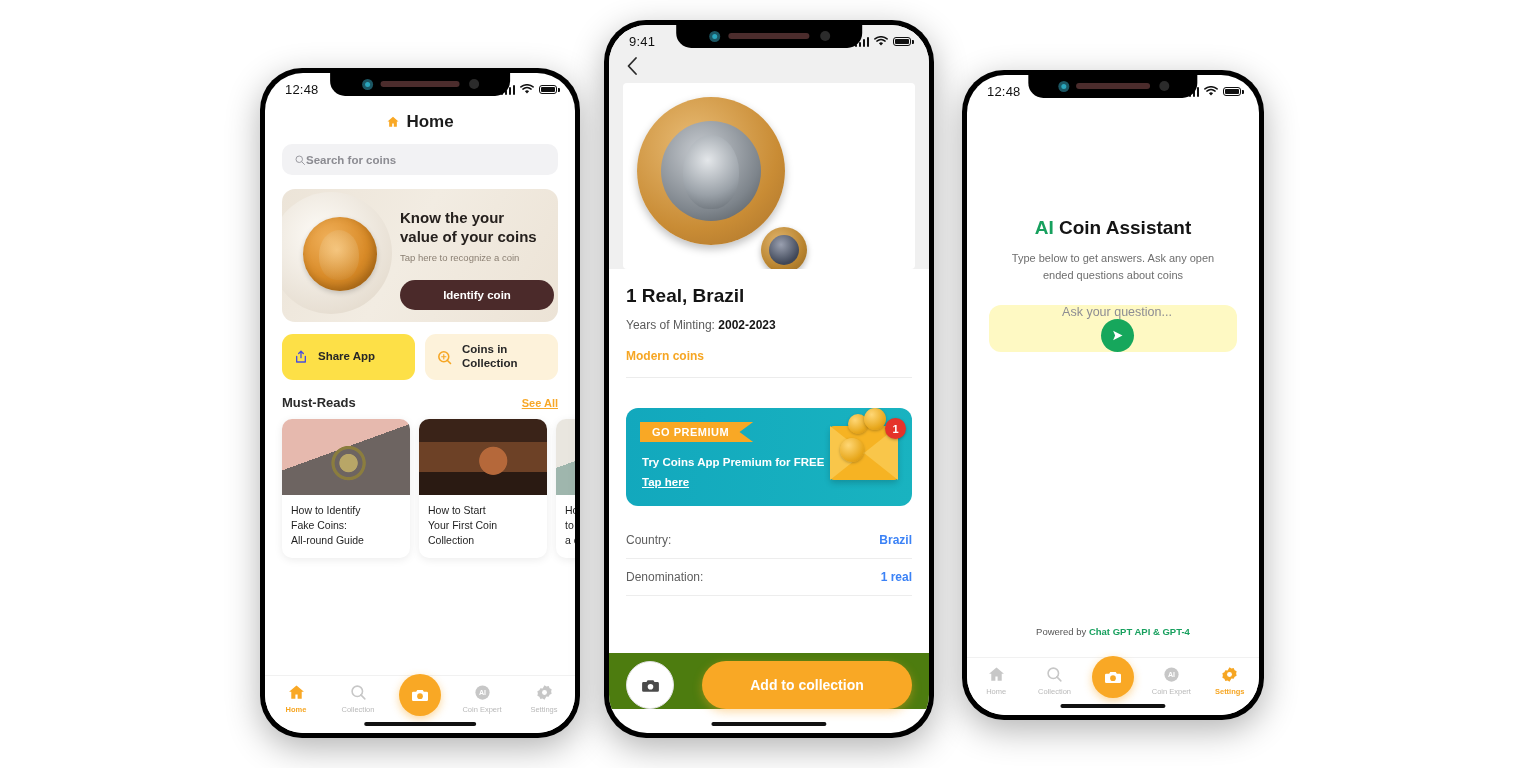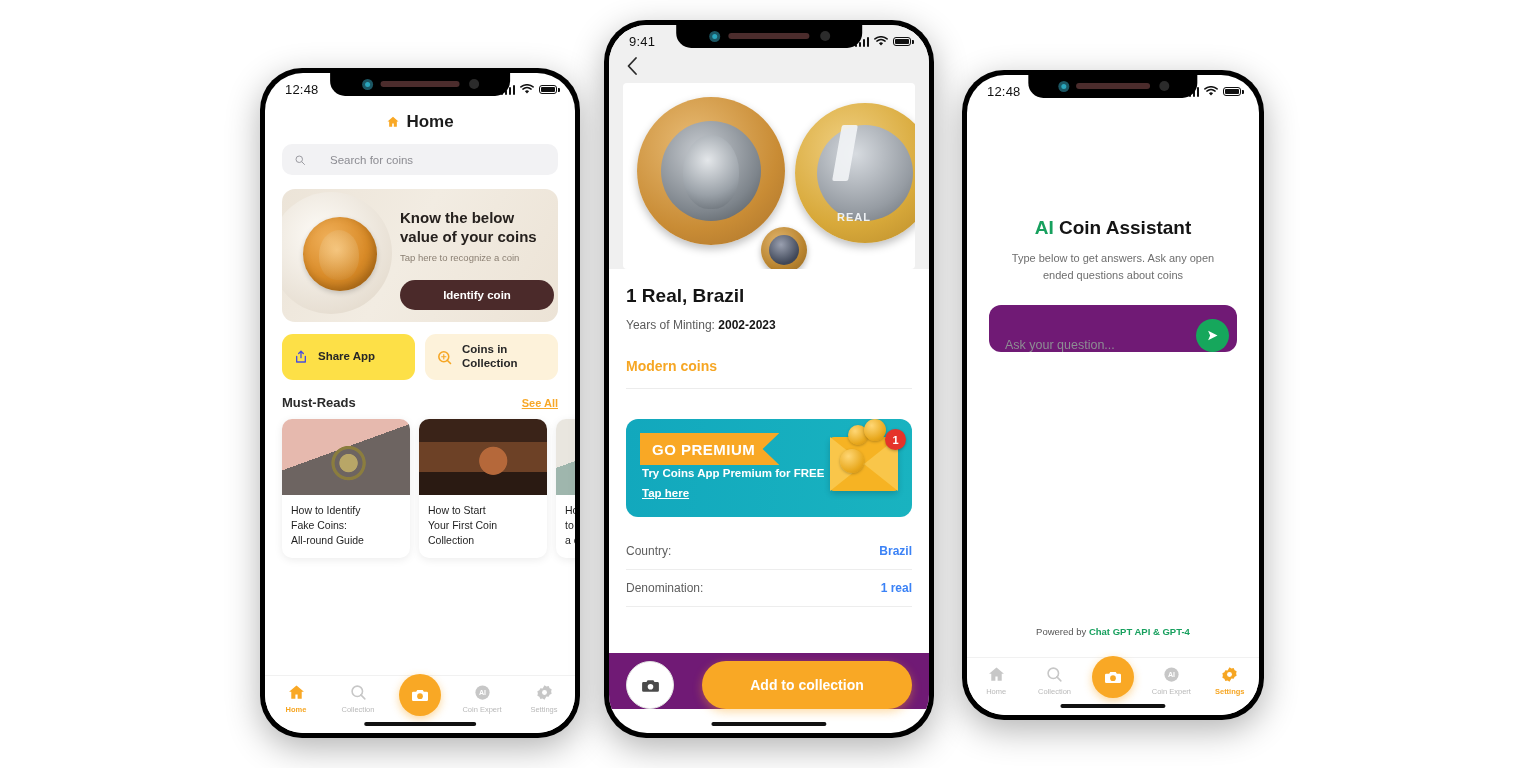--- a/index.html
+++ b/index.html
@@ -47,21 +47,21 @@
   .batt::after { content:''; position:absolute; right:-3.5px; top:2.5px; width:2px; height:4px;
                  background:#111; border-radius: 0 1px 1px 0; }
   .home-indicator { position: absolute; left: 50%; bottom: 7px; transform: translateX(-50%);
                     width: 36%; height: 4px; border-radius: 3px; background: #111; z-index: 20; }
 
   
   #phone1 { left: 260px; top: 68px; width: 320px; height: 670px; }
   .p1-title { text-align: center; font-size: 17px; font-weight: 700; color: #1c1c1c;
               padding: 15px 0 12px; display: flex; align-items: center; justify-content: center; gap: 6px; }
   .searchbar { margin: 0 17px; height: 31px; background: #f2f2f4; border-radius: 10px;
-               display: flex; align-items: center; gap: 24px; padding: 0 12px; }
+               display: flex; align-items: center; gap: 0; padding: 0 12px; font-weight: bold; }
   .searchbar span.ph { font-size: 11.5px; color: #8c8c92; }
 
   .hero { margin: 14px 17px 0; height: 133px; border-radius: 13px; overflow: hidden;
           position: relative;
           background: linear-gradient(120deg,#ece4d8 0%,#f2ece2 45%,#ece3d6 100%); }
   .hero .plate { position: absolute; left: -12px; top: 3px; width: 122px; height: 122px;
                  border-radius: 50%; background: radial-gradient(circle at 42% 36%, #fdfbf7, #e8e0d4 70%, #ddd2c2); }
   .hero .gcoin { position: absolute; left: 21px; top: 28px; width: 74px; height: 74px; border-radius: 50%;
       background: radial-gradient(circle at 35% 30%, #f0b05a, #d98b28 55%, #b46f18);
       box-shadow: inset -3px -4px 8px rgba(120,70,10,.45), 0 2px 5px rgba(0,0,0,.18); }
@@ -140,27 +140,27 @@
   .coin-sm { left: 138px; top: 144px; width: 46px; height: 46px;
     background: radial-gradient(circle at 38% 32%, #e0b46c, #b9842f 60%, #8e6522);
     box-shadow: 0 3px 6px rgba(0,0,0,.28); }
   .coin-sm .inner { position: absolute; left: 8px; top: 8px; width: 30px; height: 30px;
     border-radius: 50%; background: radial-gradient(circle at 40% 32%, #9aa0b0, #3f4758 70%); }
 
   .p2-body { padding: 16px 17px 16px; }
   .p2-title { font-size: 19px; font-weight: 700; color: #141414; }
   .p2-minting { margin-top: 11px; font-size: 12px; color: #5b5b5b; }
   .p2-minting b { color: #151515; font-weight: 700; }
-  .p2-cat { margin-top: 26px; font-size: 14px; font-weight: 700; color: #f6a623; }
+  .p2-cat { margin-top: 17px; font-size: 12px; font-weight: 700; color: #f6a623; }
   .p2-rule { margin: 14px 0 0; height: 1px; background: #ececec; }
 
   .promo { margin: 14px 17px 0; background: linear-gradient(95deg,#12a8bd,#19b3c0);
            border-radius: 12px; position: relative; height: 98px; overflow: hidden; }
-  .ribbon { position: absolute; left: 14px; top: 14px; height: 32px; padding: 0 24px 0 12px;
-            background: #f9a825; color: #fff; font-size: 15px; font-weight: 700;
+  .ribbon { position: absolute; left: 14px; top: 14px; height: 20px; padding: 0 24px 0 12px;
+            background: #f9a825; color: #fff; font-size: 11px; font-weight: 700;
             letter-spacing: .5px; display: flex; align-items: center;
             clip-path: polygon(0 0, 100% 0, 88% 50%, 100% 100%, 0 100%); }
   .promo .l1 { position: absolute; left: 16px; top: 48px; color: #fff; font-size: 11.5px; font-weight: 700; }
   .promo .l2 { position: absolute; left: 16px; top: 68px; color: #fff; font-size: 11.5px; font-weight: 700; text-decoration: underline; }
   .envelope { position: absolute; right: 14px; top: 18px; width: 68px; height: 54px;
               background: #f6b323; border-radius: 4px;
               box-shadow: 0 3px 6px rgba(0,0,0,.18); }
   .envelope::before { content:''; position:absolute; left:0; bottom:0; width:0; height:0;
     border-left: 34px solid #f9c64a; border-right: 34px solid #f9c64a;
     border-top: 27px solid transparent; border-bottom: 27px solid transparent; }
@@ -176,35 +176,35 @@
     box-shadow: 0 1px 3px rgba(0,0,0,.3); }
 
   .specs { margin: 16px 17px 0; }
   .spec { display: flex; align-items: center; justify-content: space-between;
           padding: 11px 0; border-bottom: 1px solid #ededed; }
   .spec .k { font-size: 12px; color: #5e5e5e; }
   .spec .v { font-size: 12px; font-weight: 700; color: #3b82f6; }
 
   .p2-actions { position: absolute; left: 0; right: 0; bottom: 24px;
      display: flex; align-items: center; gap: 28px; padding: 0 17px;
-     background: #701a75; padding-top: 8px; z-index: 12; }
+     background: #4d7c0f; padding-top: 8px; z-index: 12; }
   .circlebtn { width: 48px; height: 48px; border-radius: 50%; border: 1px solid #e0e0e0;
      background: #fff; display: flex; align-items: center; justify-content: center; flex: 0 0 48px; }
   .bigbtn { flex: 1; height: 48px; border-radius: 26px; background: #f9a825; color: #fff;
      font-size: 14px; font-weight: 700; display: flex; align-items: center; justify-content: center;
      box-shadow: 0 3px 10px rgba(249,168,37,.40); }
 
   
   #phone3 { left: 962px; top: 70px; width: 302px; height: 650px; }
   .p3-body { padding: 118px 22px 0; text-align: center; }
   .p3-title { font-size: 19px; font-weight: 700; color: #141414; }
   .p3-title .ai { color: #17a05e; }
   .p3-sub { margin-top: 11px; font-size: 11px; line-height: 1.55; color: #6e6e6e; }
-  .askrow { margin: 21px 0 0; height: 47px; background: #701a75; border-radius: 12px;
-            display: flex; align-items: flex-end; padding: 0 8px 0 16px; }
+  .askrow { margin: 21px 0 0; height: 47px; background: #fef9c3; border-radius: 12px;
+            display: flex; align-items: center; padding: 0 8px 0 16px; flex-direction: column; }
   .askrow .ph { flex: 1; text-align: left; font-size: 12.5px; color: #8d8d93; }
   .sendbtn { width: 33px; height: 33px; border-radius: 50%; background: #16a75c;
              display: flex; align-items: center; justify-content: center; }
   .powered { position: absolute; left: 0; right: 0; bottom: 78px; text-align: center;
              font-size: 9.5px; color: #555; }
   .powered b { color: #17a05e; font-weight: 700; }
 </style>
 </head>
 <body>
 
@@ -251,21 +251,21 @@
           <line x1="15.5" y1="15.5" x2="21" y2="21" stroke="#9b9ba1" stroke-width="2" stroke-linecap="round"></line>
         </svg>
         <span class="ph">Search for coins</span>
       </div>
 
       <div class="hero">
         <span class="plate"></span>
         <span class="gcoin"></span>
         <div class="txt">
           <h2>
-            <span>Know the below</span><br>
+            <span>Know the your</span><br>
             <span>value of your coins</span>
           </h2>
           <div class="sub">Tap here to recognize a coin</div>
         </div>
         <div class="cta">Identify coin</div>
       </div>
 
       <div class="tiles">
         <div class="tile share">
           <svg width="16" height="16" viewBox="0 0 24 24">
@@ -389,25 +389,20 @@
         </div>
         <div class="backbar">
           <svg width="13" height="20" viewBox="0 0 13 20">
             <path d="M10 2 2.5 10 10 18" fill="none" stroke="#2b2b2b" stroke-width="1.8" stroke-linecap="round" stroke-linejoin="round"></path>
           </svg>
         </div>
         <div class="coinphoto">
           <div class="coin-obv">
               <span class="inner"></span>
             </div>
-          <div class="coin-rev">
-            <span class="inner"></span>
-              <span class="one"></span>
-              <span class="rl">REAL</span>
-          </div>
           <div class="coin-sm">
               <span class="inner"></span>
             </div>
         </div>
       </div>
 
       <div class="p2-body">
         <div class="p2-title">1 Real, Brazil</div>
         <div class="p2-minting">
           <span>Years of Minting:</span>

